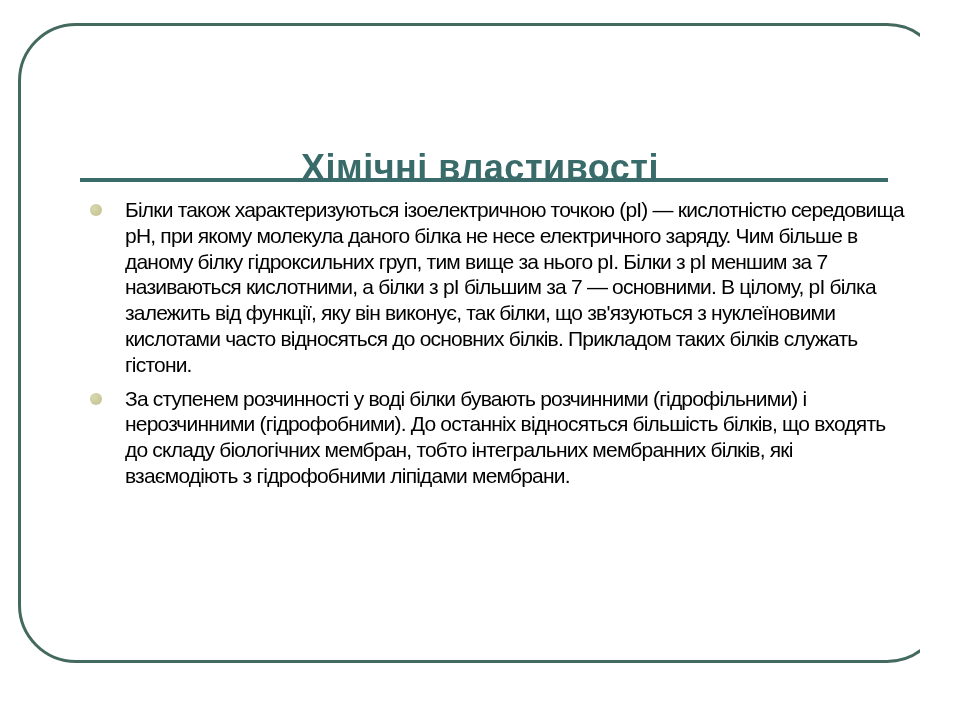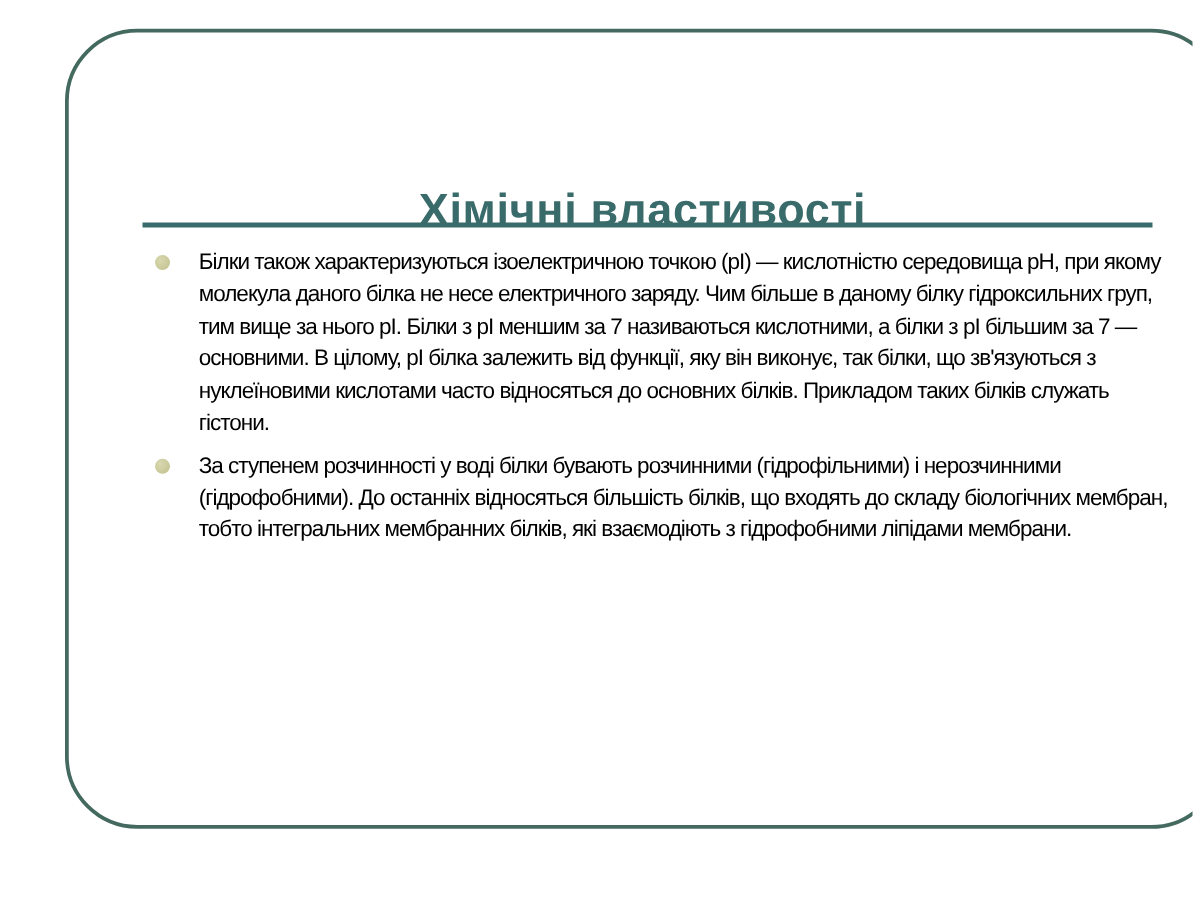--- a/index.html
+++ b/index.html
@@ -7,21 +7,20 @@
     padding: 0;
     background: #ffffff;
   }
   .slide {
     position: relative;
     width: 920px;
     height: 720px;
     background: #ffffff;
     overflow: hidden;
     font-family: "Liberation Sans", "DejaVu Sans", sans-serif;
-    margin-left: 34px;
   }
   
   .frame {
     position: absolute;
     left: 18px;
     top: 23px;
     width: 921px;
     height: 634px;
     border: 3px solid #44695f;
     border-radius: 58px;
@@ -53,21 +52,21 @@
   
   .bullets {
     position: absolute;
     left: 88px;
     top: 197px;
     width: 805px;
     list-style: none;
     margin: 0;
     padding: 0;
     color: #000000;
-    font-size: 18px;
+    font-size: 21px;
     line-height: 25.8px;
     letter-spacing: -0.8px;
   }
   .bullet {
     position: relative;
     padding-left: 37px;
     margin: 0 0 8px 0;
   }
   .bullet .dot {
     position: absolute;

